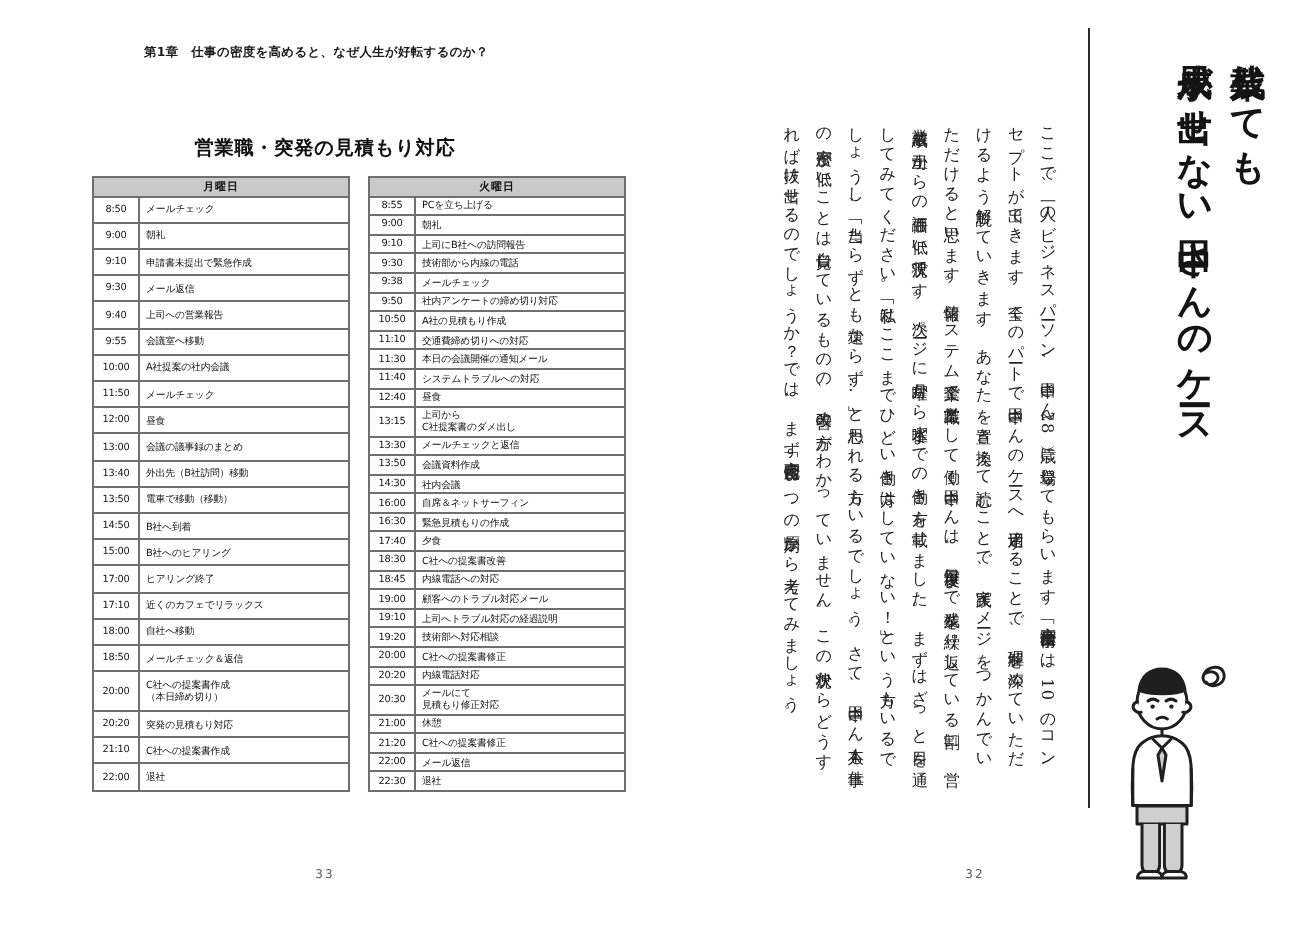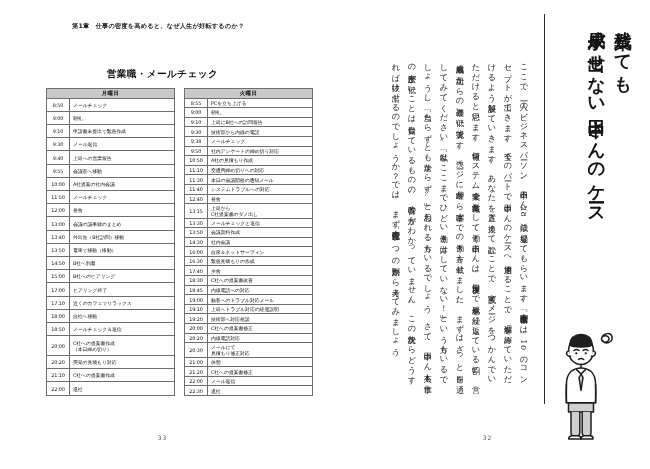--- a/index.html
+++ b/index.html
@@ -88,21 +88,21 @@
 </style>
 </head>
 <body>
 
 <div id="spread">
 
   <div id="left-page">
 
     <div class="running-head">第1章　仕事の密度を高めると、なぜ人生が好転するのか？</div>
 
-    <div class="table-title">営業職・メールチェック</div>
+    <div class="table-title">営業職・突発の見積もり対応</div>
 
     <div class="tables-wrap">
       <table class="sched">
         <thead>
           <tr>
             <th colspan="2">月曜日</th>
           </tr>
         </thead>
         <tbody id="mon-body">
             <tr>

